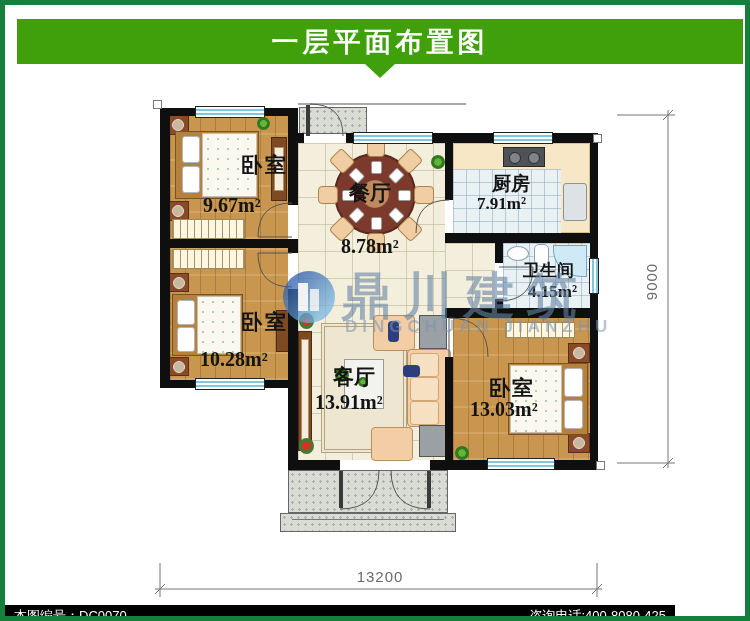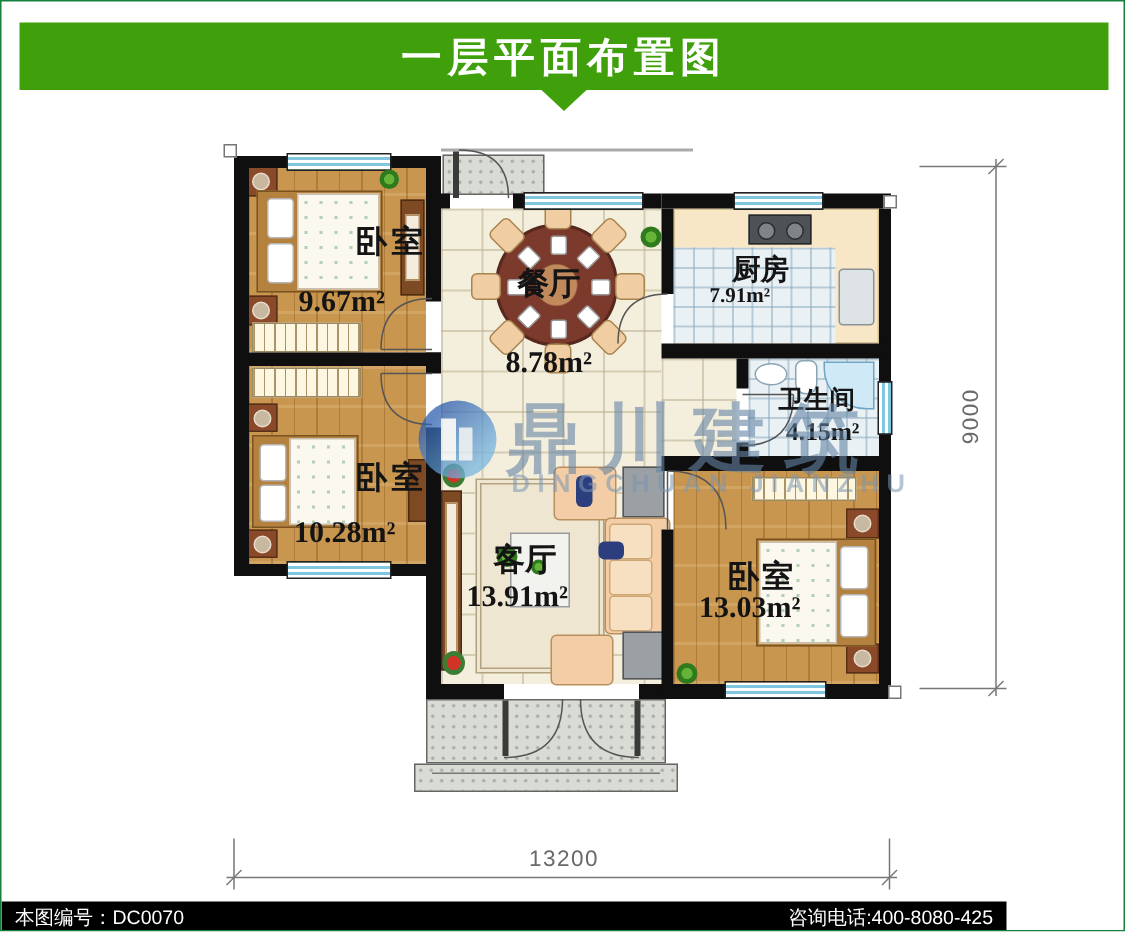--- a/index.html
+++ b/index.html
@@ -1,16 +1,16 @@
 <!DOCTYPE html>
 <html><head>
 <meta charset="utf-8">
 <style>
   html,body{margin:0;padding:0;background:#fff;}
-  .page{position:relative;width:750px;height:621px;background:#fff;border:1px solid #15803d;
+  .page{position:relative;width:750px;height:621px;background:#fff;border:5px solid #15803d;
         box-sizing:border-box;overflow:hidden;
         font-family:"Liberation Sans","DejaVu Sans",sans-serif;}
   .abs{position:absolute;}
   
   .title-bar{left:12px;top:14px;width:726px;height:45px;background:#3fa00b;
              display:flex;align-items:center;justify-content:center;z-index:10;}
   .title-text{color:#fff;font-size:27px;font-weight:700;letter-spacing:4px;}
   .title-arrow{left:360px;top:59px;width:0;height:0;border-left:15px solid transparent;
                border-right:15px solid transparent;border-top:14px solid #3fa00b;z-index:10;}
   .subtitle{left:0;top:72px;width:750px;text-align:center;font-size:20px;font-weight:700;
@@ -260,21 +260,21 @@
     </g>
   </svg>
 
   <div class="room-label" style="left:236px;top:146px;font-size:21px;letter-spacing:3px">卧室</div>
   <div class="room-area" style="left:198px;top:189px;font-size:20px">9.67m²</div>
   <div class="room-label" style="left:236px;top:303px;font-size:21px;letter-spacing:3px">卧室</div>
   <div class="room-area" style="left:195px;top:343px;font-size:20px">10.28m²</div>
   <div class="room-label" style="left:344px;top:174px;font-size:21px">餐厅</div>
   <div class="room-area" style="left:336px;top:230px;font-size:20px">8.78m²</div>
   <div class="room-label" style="left:487px;top:166px;font-size:19px">厨房</div>
-  <div class="room-area" style="left:472px;top:189px;font-size:14px">7.91m²</div>
+  <div class="room-area" style="left:472px;top:189px;font-size:17px">7.91m²</div>
   <div class="room-label" style="left:518px;top:254px;font-size:17px">卫生间</div>
   <div class="room-area" style="left:523px;top:277px;font-size:17px">4.15m²</div>
   <div class="room-label" style="left:328px;top:358px;font-size:21px">客厅</div>
   <div class="room-area" style="left:310px;top:386px;font-size:20px">13.91m²</div>
   <div class="room-label" style="left:484px;top:369px;font-size:21px;letter-spacing:2px">卧室</div>
   <div class="room-area" style="left:465px;top:393px;font-size:20px">13.03m²</div>
 
   <div class="dim-label" style="left:345px;top:563px;width:60px;text-align:center">13200</div>
   <div class="dim-label" style="left:628px;top:268px;transform:rotate(-90deg)">9000</div>
 

